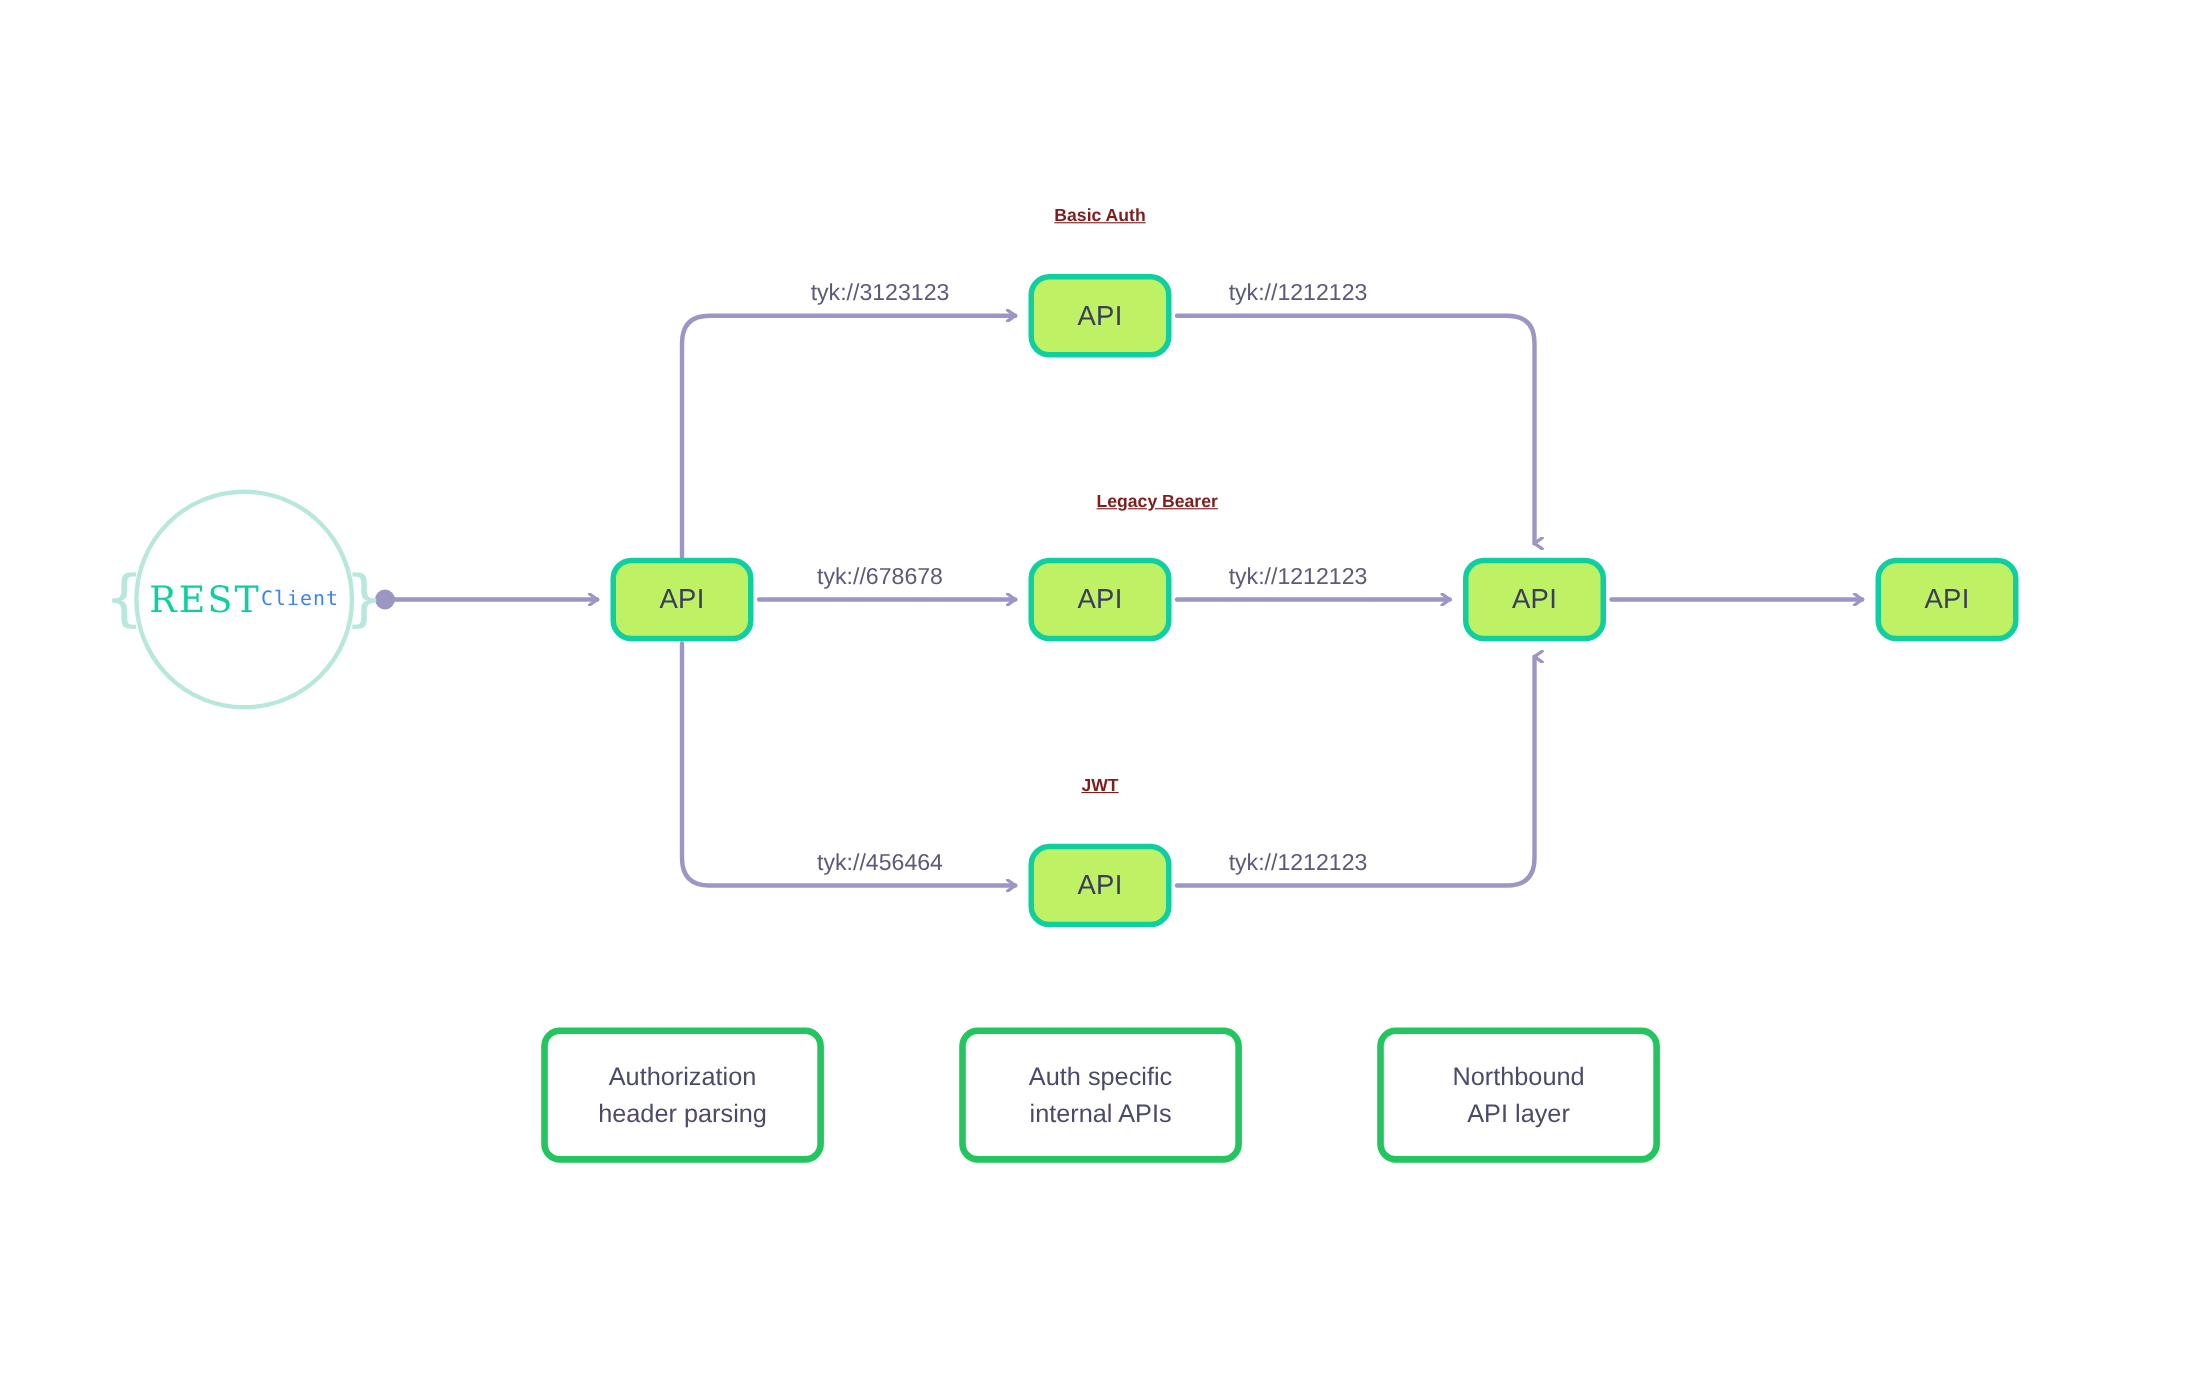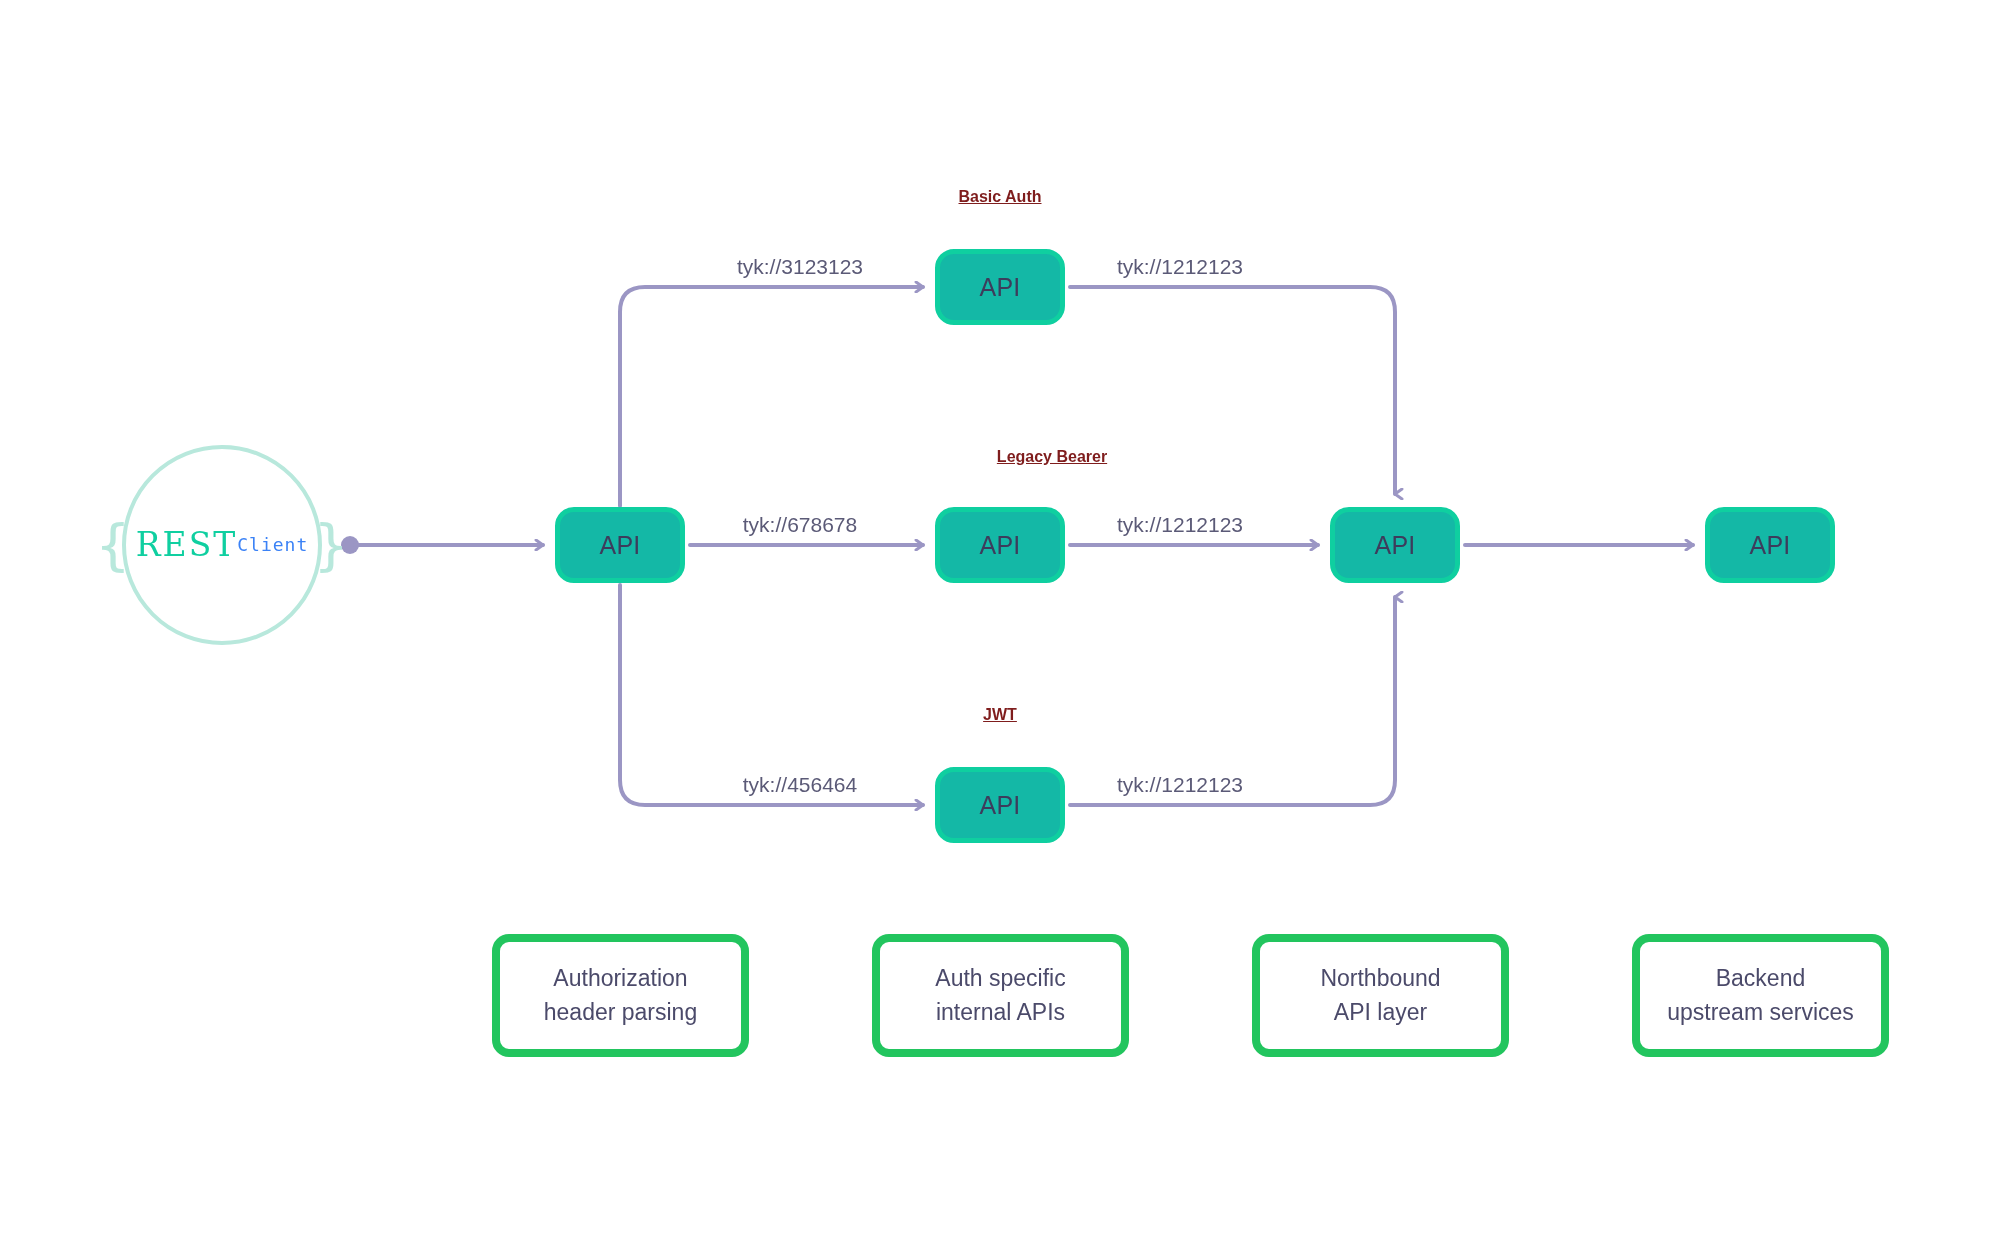--- a/index.html
+++ b/index.html
@@ -79,21 +79,21 @@
   }
 
   
   .api-node {
     position: absolute;
     width: 130px;
     height: 76px;
     box-sizing: border-box;
     border: 5px solid #0fcfa0;
     border-radius: 19px;
-    background: #14b8a6;
+    background: #bef264;
     display: flex;
     align-items: center;
     justify-content: center;
     color: #3d3c5c;
     font-size: 25px;
     letter-spacing: 0.2px;
   }
 
   
   .group-title {
@@ -114,21 +114,21 @@
     white-space: nowrap;
     transform: translateX(-50%);
   }
 
   
   .caption-box {
     position: absolute;
     width: 257px;
     height: 123px;
     box-sizing: border-box;
-    border: 8px solid #22c55e;
+    border: 6px solid #22c55e;
     border-radius: 17px;
     background: #ffffff;
     display: flex;
     align-items: center;
     justify-content: center;
     text-align: center;
     color: #4b4a6a;
     font-size: 23px;
     line-height: 1.45;
     padding: 0 10px;
@@ -217,20 +217,14 @@
     </span>
   </div>
 
   <div class="caption-box" style="left:1252px; top:934px;">
     <span>
       <span>Northbound</span><br>
       <span>API layer</span>
     </span>
   </div>
 
-  <div class="caption-box" style="left:1632px; top:934px;">
-    <span>
-      <span>Backend</span><br>
-      <span>upstream services</span>
-    </span>
-  </div>
 
 </div>
 
 </body></html>

